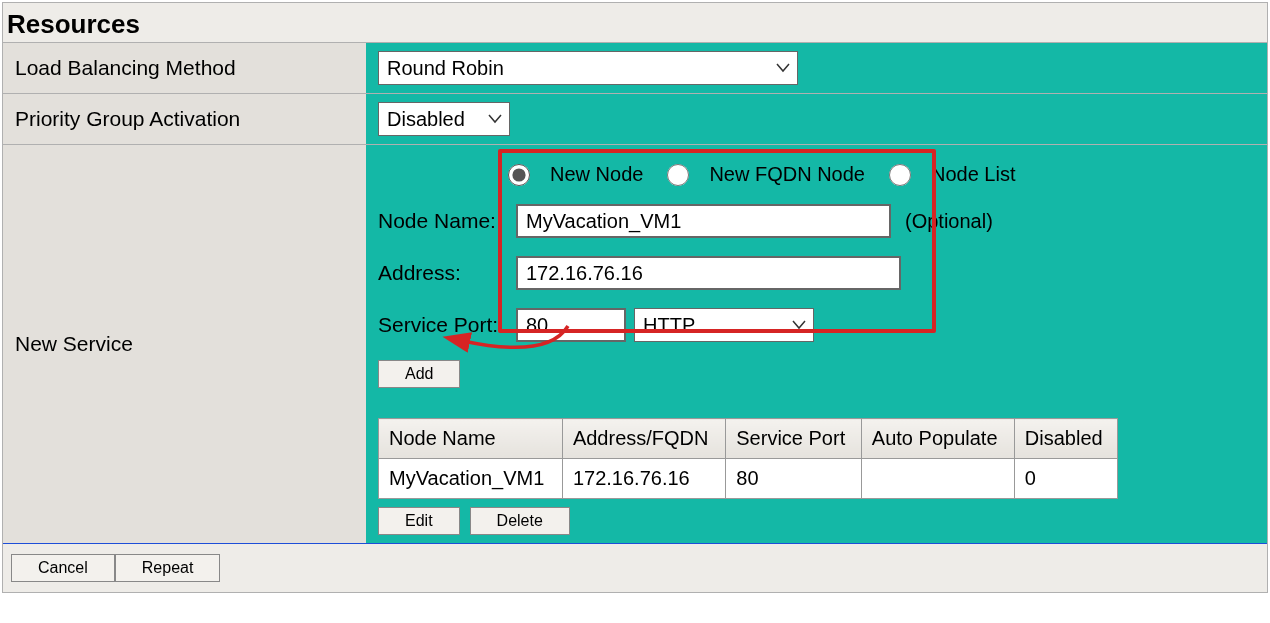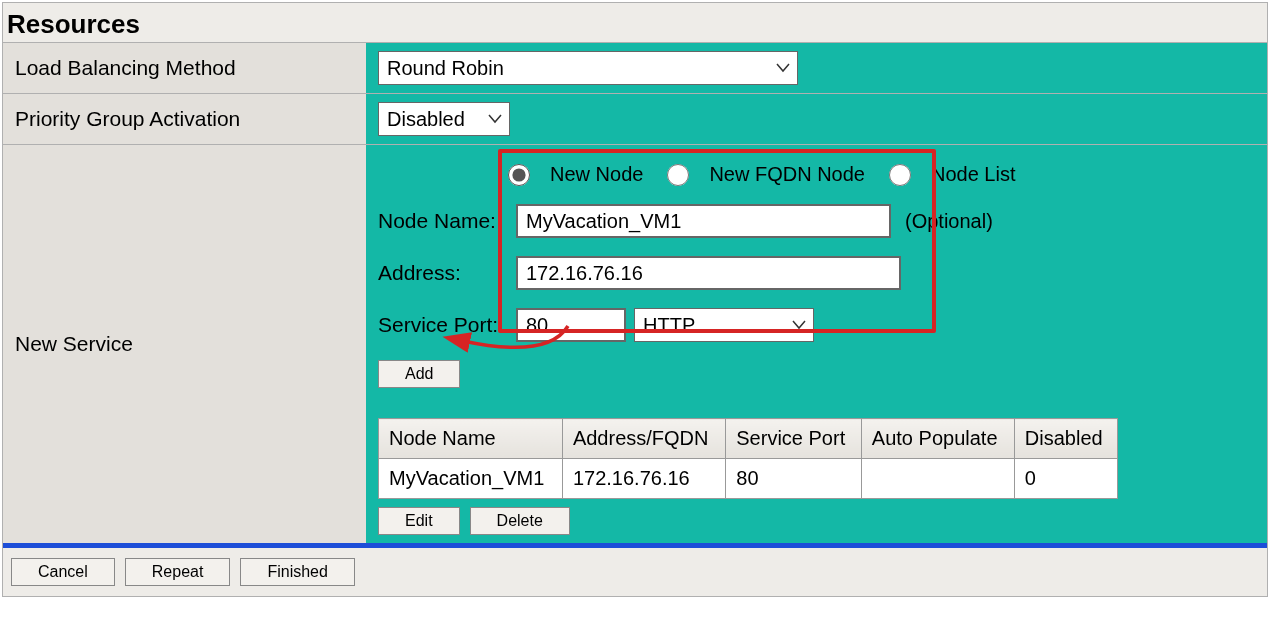--- a/index.html
+++ b/index.html
@@ -98,25 +98,24 @@
     border:1px solid #999;
     padding:8px 10px;
     text-align:left;
     font-size:20px;
     font-weight:normal;
   }
   table.data th {
     background: linear-gradient(#f4f2ee,#e5e2dd);
   }
   .footer-row {
-    border-top:5px solid #1d4ed8;
+    border-top:1px solid #1d4ed8;
     padding:10px 8px;
     background:#eeece8;
     display:flex;
-    gap:10px;
   }
   .edit-row { margin-top:8px; display:flex; gap:10px;}
   .arrow-svg { position:absolute; pointer-events:none; z-index:4;}
 </style>
 </head>
 <body>
 
 <div class="panel">
   <div class="panel-title">Resources</div>
 
@@ -237,15 +236,14 @@
 
           </div>
         </td>
       </tr>
     </tbody>
   </table>
 
   <div class="footer-row">
     <button class="btn">Cancel</button>
     <button class="btn">Repeat</button>
-    <button class="btn">Finished</button>
   </div>
 </div>
 
 </body></html>

